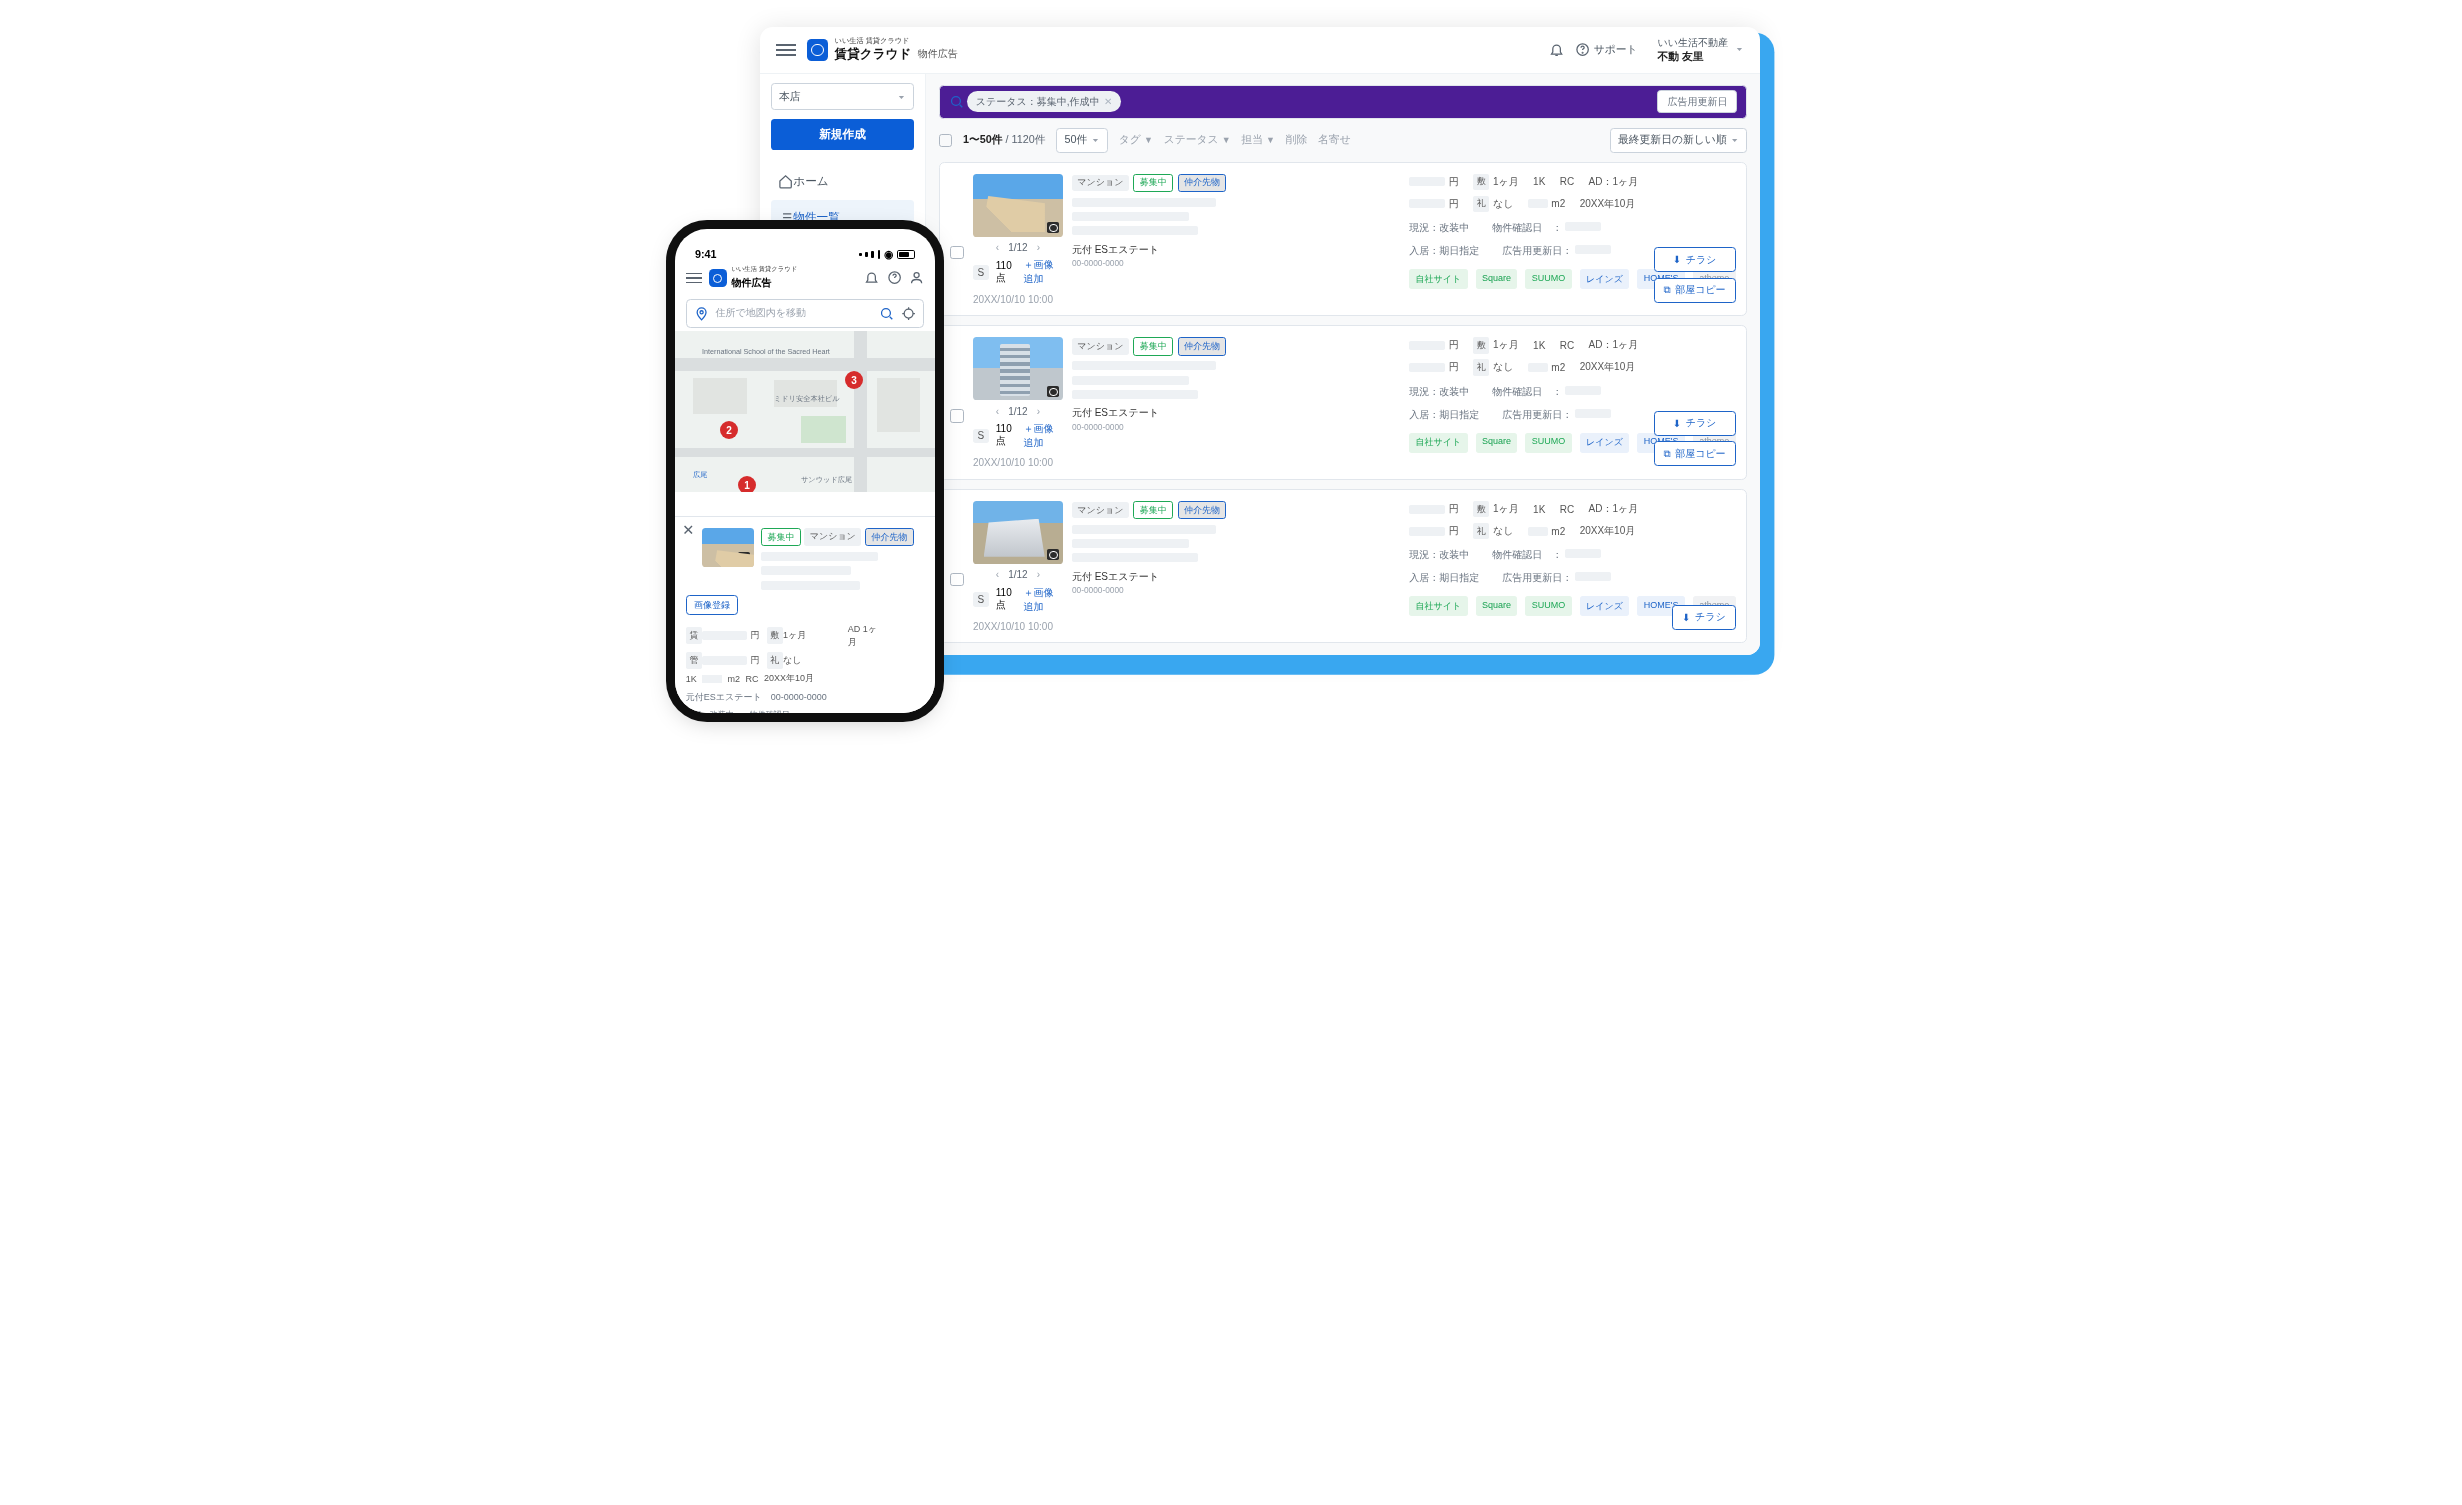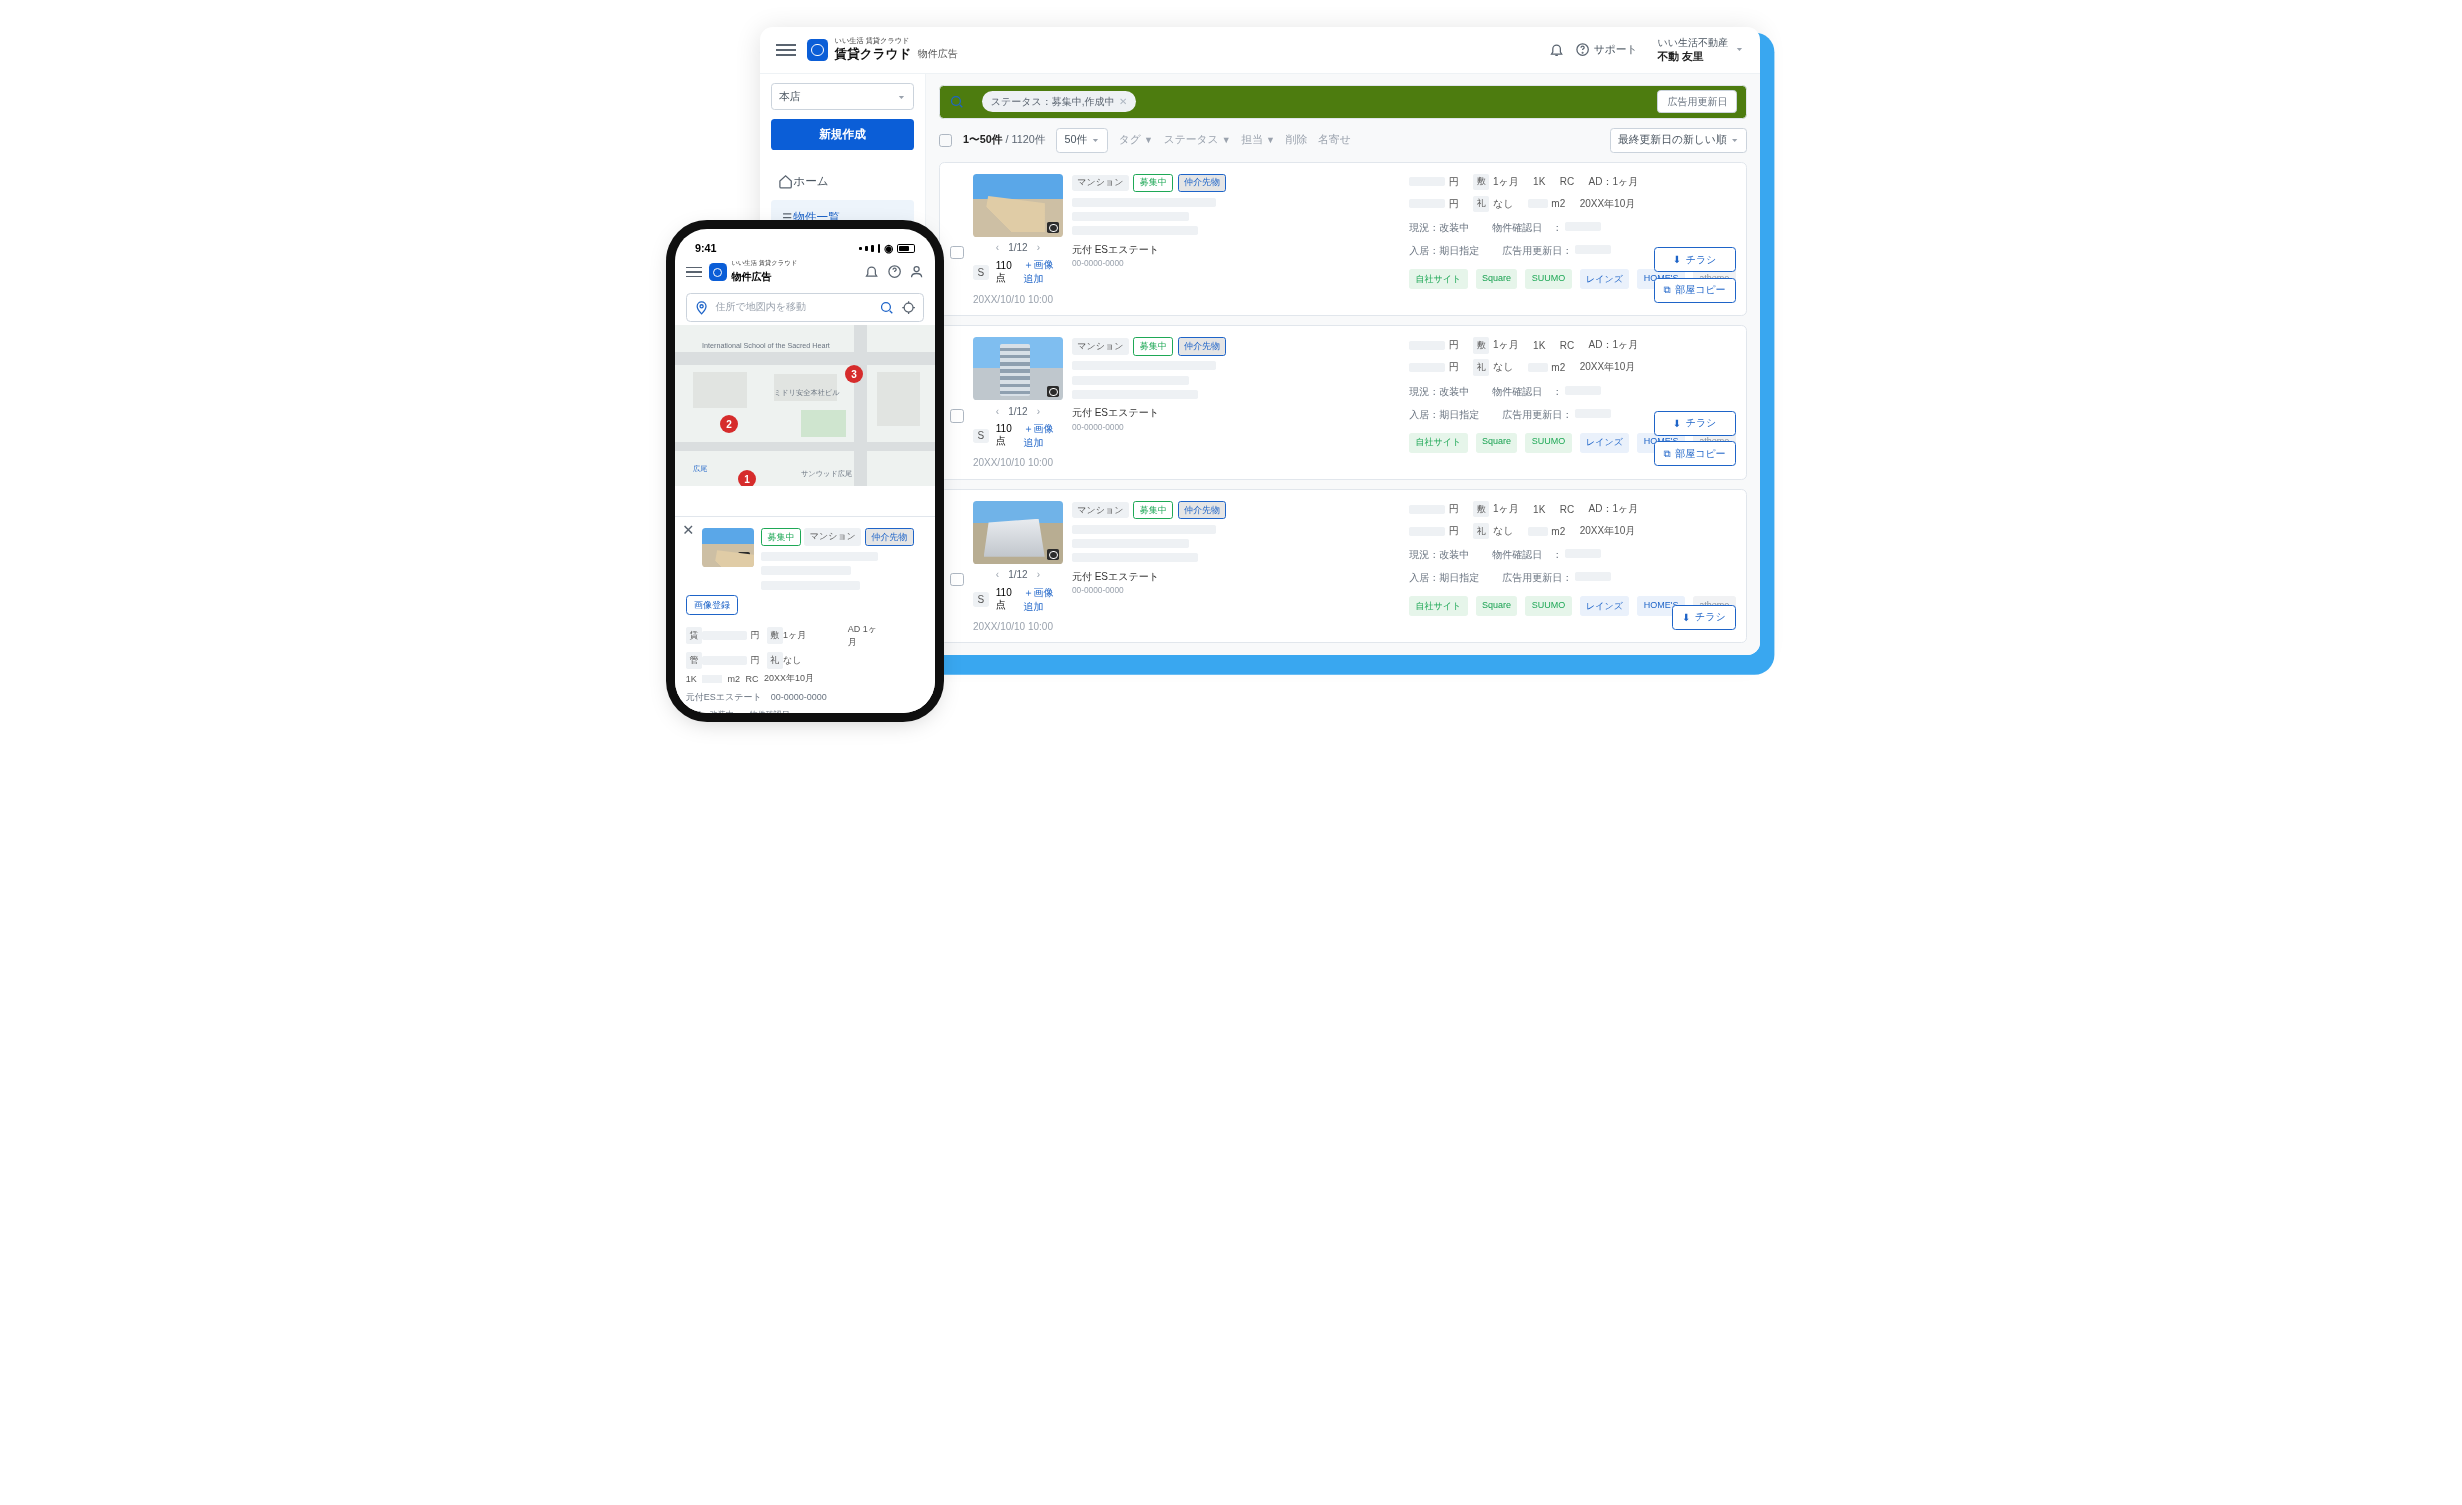--- a/index.html
+++ b/index.html
@@ -22,21 +22,21 @@
 .account{font-size:10px;color:#4a5560;line-height:1.3;margin-left:9px;display:flex;align-items:center;gap:7.2px;cursor:pointer}
 .account-nm b{font-size:10.8px;color:#222;display:block}
 .d-body{display:flex;flex:1;min-height:0}
 .side{width:166px;background:#fff;border-right:0.9px solid #eef2f5;padding:9px 10.8px}
 .sel{width:100%;height:27px;border:0.9px solid #cbd3dc;border-radius:3.6px;padding:0 7.2px;font-size:10.8px;background:#fff;display:flex;align-items:center;justify-content:space-between;cursor:pointer;color:#4a5560}
 .newbtn{width:100%;height:30.5px;background:#0b5ed7;color:#fff;border:none;border-radius:3.6px;font-size:11.7px;font-weight:600;margin-top:9px;cursor:pointer}
 .nav{margin-top:14.4px}
 .nav-item{display:flex;align-items:center;height:36px;padding:0 7.2px;font-size:11.7px;color:#4a5560;cursor:pointer;border-radius:3.6px}
 .nav-item.on{background:#edf4fb;color:#1e64c8}
 .main{flex:1;background:#f8f9fa;padding:10.8px 12.6px;overflow:auto;min-width:0}
-.srch{display:flex;align-items:center;gap:18px;background:#4d7c0f;border:0.9px solid #e1e6ec;border-radius:4.5px;height:34px;padding:0 9px}
+.srch{display:flex;align-items:center;gap:3px;background:#4c1d95;border:0.9px solid #e1e6ec;border-radius:4.5px;height:34px;padding:0 9px}
 .srch .chip{background:#eef1f4;border-radius:12.6px;padding:3.6px 9px;font-size:10px;color:#5a6470;display:flex;gap:4.5px;align-items:center}
 .srch .save{margin-left:auto;border:0.9px solid #cbd3dc;border-radius:3.6px;height:23px;padding:0 9px;font-size:10px;background:#fff;color:#6a7480;cursor:pointer}
 .tools{display:flex;align-items:center;gap:10.8px;margin:9px 0;font-size:10.8px;color:#5a6470}
 .tools .cnt b{color:#222}
 .tools select,.tools .dd{height:25px;border:0.9px solid #cbd3dc;border-radius:3.6px;padding:0 7.2px;font-size:10.8px;background:#fff;color:#4a5560;cursor:pointer;display:inline-flex;align-items:center;gap:3.6px}
 .tools .lite{color:#9aa2ad;cursor:pointer}
 .hdr{display:flex;align-items:center;font-size:10px;color:#6a7480;padding:5.4px 0;border-bottom:0.9px solid #e1e6ec;gap:7.2px}
 .col-chk{width:18px}
 .col-img{width:106px}
 .col-name{width:152px}
@@ -84,21 +84,21 @@
 .p-own{background:#e6f5ea;color:#1ea856}
 .p-sq{background:#e6f5ea;color:#17a150}
 .p-su{background:#e6f5ea;color:#1ea856}
 .p-re{background:#eaf1fb;color:#1e64c8}
 .p-hm{background:#eaf1fb;color:#1e64c8}
 .p-ah{background:#f1f2f4;color:#8a929c}
 .actcol{position:absolute;right:10.8px;bottom:12.6px;display:flex;flex-direction:column;gap:5.4px}
 .obtn{height:25px;border:0.9px solid #1e64c8;color:#1e64c8;background:#fff;border-radius:3.6px;padding:0 9px;font-size:10px;display:flex;align-items:center;gap:4.5px;cursor:pointer;justify-content:center}
 
 .phone{position:absolute;left:63px;top:202px;width:260px;height:484px;background:#fff;border-radius:32px;box-shadow:0 5.4px 25px rgba(0,0,0,.25),0 0 0 9px #111;overflow:hidden}
-.ph-sb{display:flex;justify-content:space-between;padding:13px 20px 0;font-size:10.8px;font-weight:600}
+.ph-sb{display:flex;justify-content:space-between;padding:19px 20px 0;font-size:10.8px;font-weight:600}
 .sig{display:flex;gap:3.6px;align-items:center}
 .sig .b{width:2.7px;background:#000;border-radius:0.9px}
 .ph-top{display:flex;align-items:center;padding:5.4px 10.8px;gap:7.2px}
 .ph-top .hamb{width:16px;gap:2.7px}
 .ph-logo{display:flex;gap:4.5px;align-items:center}
 .ph-logo .logo-ic{width:18px;height:18px}
 .ph-logo small{font-size:6.3px;line-height:1;color:#333;display:block}
 .ph-logo b{font-size:10px}
 .ph-srch{margin:3.6px 10.8px;height:29px;border:0.9px solid #cbd3dc;border-radius:4.5px;display:flex;align-items:center;padding:0 7.2px;gap:6.3px;font-size:10px;color:#9aa2ad}
 .map{margin:0;height:161px;background:#eef2f0;position:relative;overflow:hidden}

